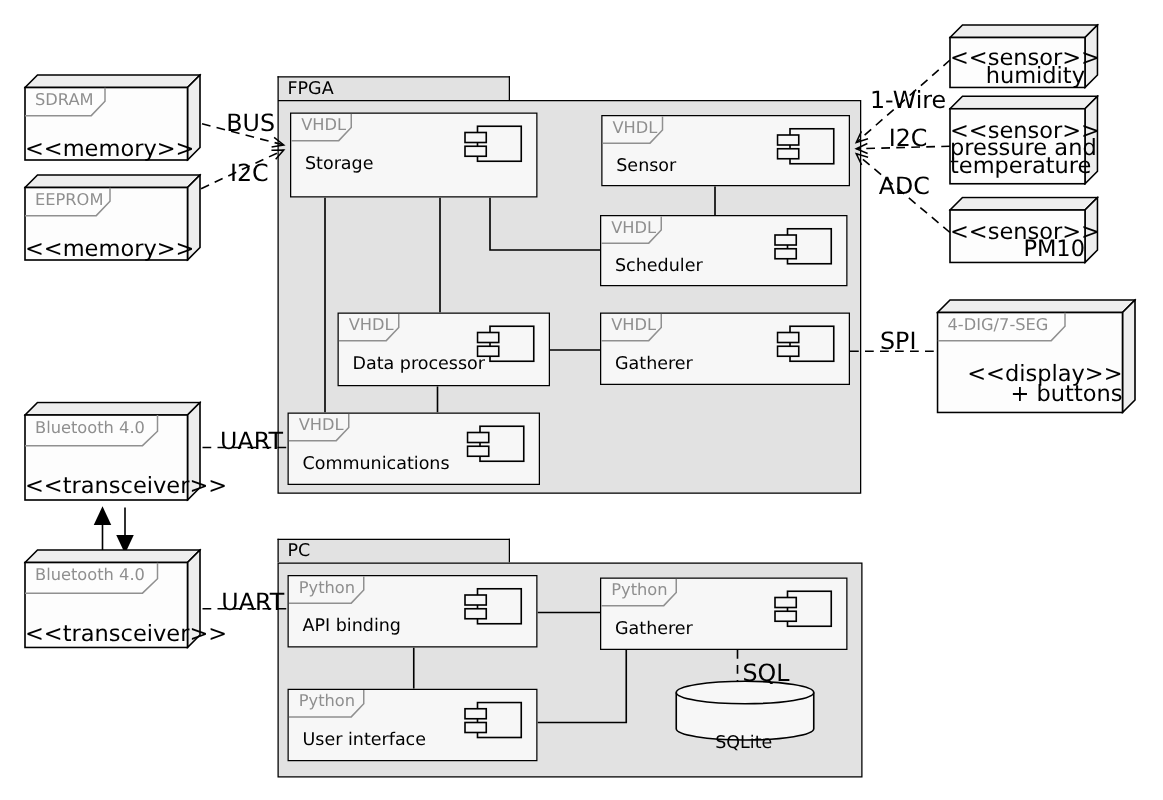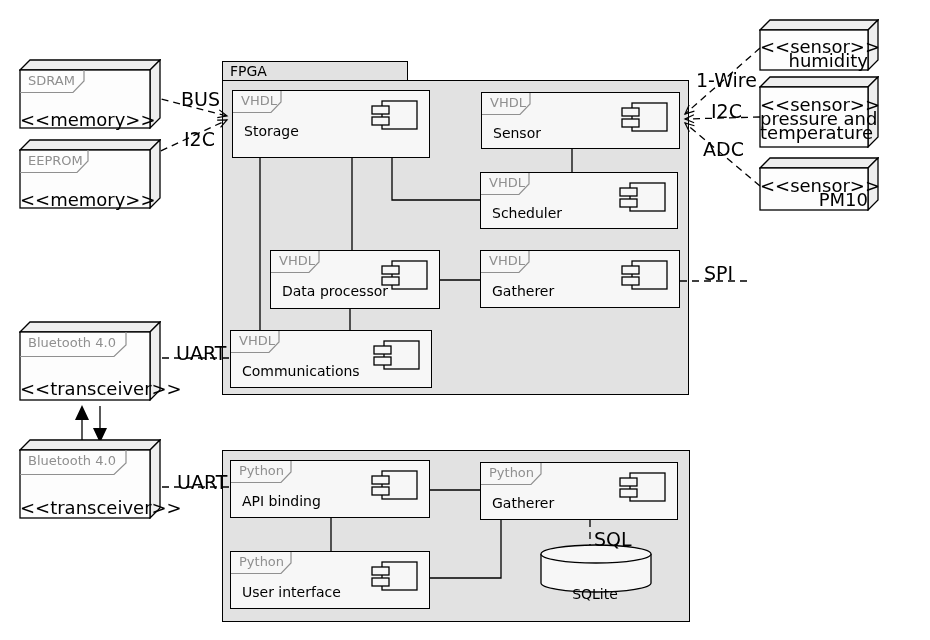--- a/index.html
+++ b/index.html
@@ -46,20 +46,23 @@
 </head>
 <body>
 
 <div id="canvas">
 
   <div class="pkg-tab" style="left:222px;top:61px;width:186px;height:19px">
     <span>FPGA</span>
   </div>
   <div class="pkg-body" style="left:222px;top:80px;width:467px;height:315px"></div>
 
+  <div class="pkg-tab" style="left:222px;top:431px;width:186px;height:19px">
+    <span>PC</span>
+  </div>
   <div class="pkg-body" style="left:222px;top:450px;width:468px;height:172px"></div>
 
   <svg id="wires" width="930" height="640">
     <defs>
       <marker id="oarr" markerWidth="14" markerHeight="14" refX="10" refY="5" orient="auto" markerUnits="userSpaceOnUse">
         <path d="M1,1 L10,5 L1,9" fill="none" stroke="#000" stroke-width="1.2"></path>
       </marker>
     </defs>
 
     <polyline class="sl" points="260,158 260,330"></polyline>
@@ -293,20 +296,35 @@
   <div class="node" style="left:759px;top:157px;width:120px;height:54px">
     <svg class="box" width="120" height="54">
       <polygon points="1,11 11,1 119,1 109,11"></polygon>
         <polygon points="109,11 119,1 119,43 109,53"></polygon>
       <rect class="front" x="1" y="11" width="108" height="42"></rect>
     </svg>
     <div class="nl" style="top:18px;width:108px">&lt;&lt;sensor&gt;&gt;</div>
     <div class="nl" style="top:32px;width:108px">PM10</div>
   </div>
 
+  <div class="node" style="left:749px;top:239px;width:160px;height:92px">
+    <svg class="box" width="160" height="92">
+      <polygon points="1,11 11,1 159,1 149,11"></polygon>
+        <polygon points="149,11 159,1 159,81 149,91"></polygon>
+      <rect class="front" x="1" y="11" width="148" height="80"></rect>
+    </svg>
+    <div class="ntag">
+      <svg width="104" height="24">
+          <path d="M102,0 V11 L91,22.5 H0" fill="none" stroke="#909090" stroke-width="1.2"></path>
+        </svg>
+      <span class="tagtxt">4-DIG/7-SEG</span>
+    </div>
+    <div class="nl" style="top:50px;width:148px">&lt;&lt;display&gt;&gt;</div>
+    <div class="nl" style="top:66px;width:148px">+ buttons</div>
+  </div>
 
   <div id="db" style="left:540px;top:544px;width:110px;height:50px">
     <svg width="112" height="50">
       <path d="M1,10 L1,39 A55,9 0 0 0 111,39 L111,10"></path>
       <ellipse cx="56" cy="10" rx="55" ry="9"></ellipse>
     </svg>
     <div class="dbname">SQLite</div>
   </div>
 
   <div class="lnk" style="left:181px;top:88px">BUS</div>

